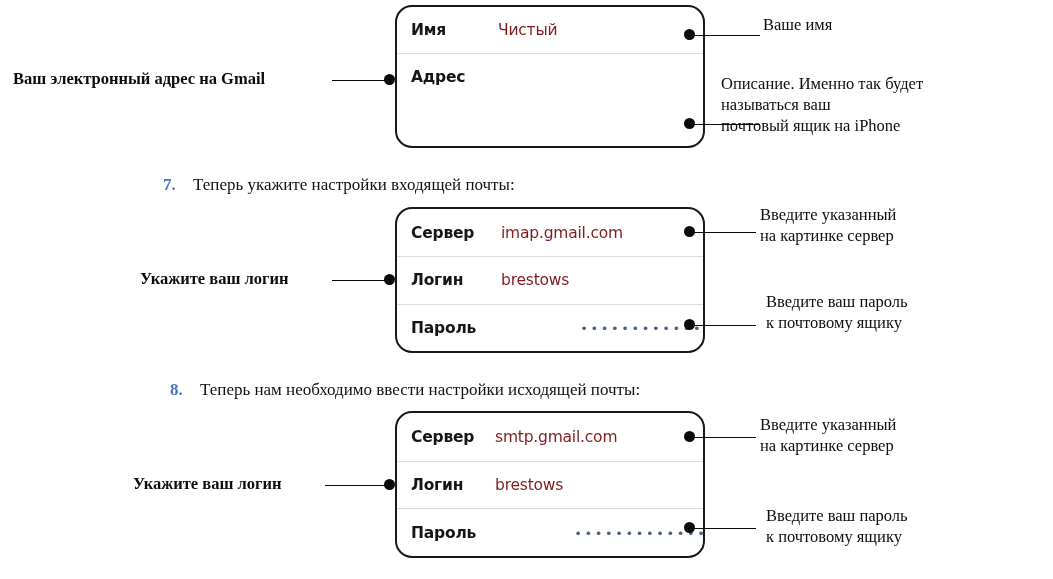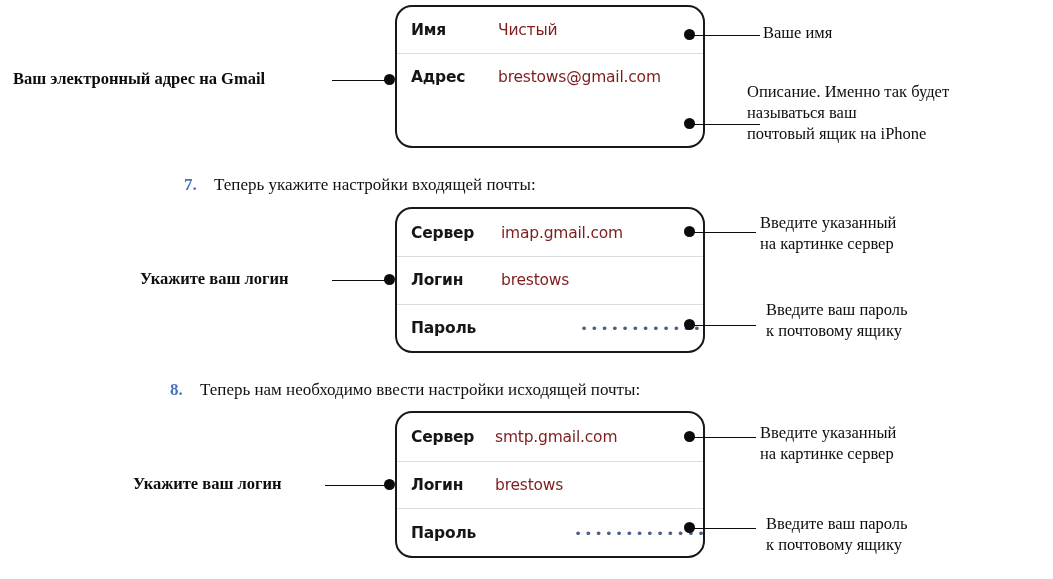--- a/index.html
+++ b/index.html
@@ -71,21 +71,21 @@
 
   
   .note {
     position: absolute;
     font-family: "Liberation Serif", "DejaVu Serif", serif;
     font-size: 16.5px;
     line-height: 21px;
     color: #0d0d0d;
     white-space: pre-line;
   }
-  .note.right { text-align: left; margin-top: 8px; }
+  .note.right { text-align: left; }
   .note.left  { text-align: left; font-weight: bold; }
 
   
   .step {
     position: absolute;
     font-family: "Liberation Serif", "DejaVu Serif", serif;
     font-size: 17px;
     color: #111111;
     white-space: nowrap;
   }
@@ -115,42 +115,41 @@
 
 <div id="stage">
 
   <div class="panel" style="left:395px; top:5px; width:310px; height:143px;">
     <div class="row">
       <span class="field-label">Имя</span>
       <span class="field-value vcol-a">Чистый</span>
     </div>
     <div class="row">
       <span class="field-label">Адрес</span>
-      <span class="field-value vcol-a">brestows@gmail.com</span>
     </div>
   </div>
 
   <div class="dot" style="left:684px; top:29px;"></div>
   <div class="leader" style="left:694px; top:34.5px; width:66px;"></div>
 
   <div class="dot" style="left:384px; top:74px;"></div>
   <div class="leader" style="left:332px; top:79.5px; width:58px;"></div>
 
   <div class="dot" style="left:684px; top:118px;"></div>
   <div class="leader" style="left:694px; top:123.5px; width:66px;"></div>
 
   <div class="note right" style="left:763px; top:14px;">Ваше имя</div>
 
   <div class="note left" style="left:13px; top:68px;">Ваш электронный адрес на Gmail</div>
 
-  <div class="note right" style="left:747px; top:73px;">Описание. Именно так будет
+  <div class="note right" style="left:721px; top:73px;">Описание. Именно так будет
 называться ваш
 почтовый ящик на iPhone</div>
 
-  <div class="step" style="left:163px; top:175px;margin-left:21px;">
+  <div class="step" style="left:163px; top:175px;">
     <span class="num">7.</span><span>Теперь укажите настройки входящей почты:</span>
   </div>
 
   <div class="panel" style="left:395px; top:207px; width:310px; height:146px;">
     <div class="row">
       <span class="field-label">Сервер</span>
       <span class="field-value vcol-b">imap.gmail.com</span>
     </div>
     <div class="row">
       <span class="field-label">Логин</span>

